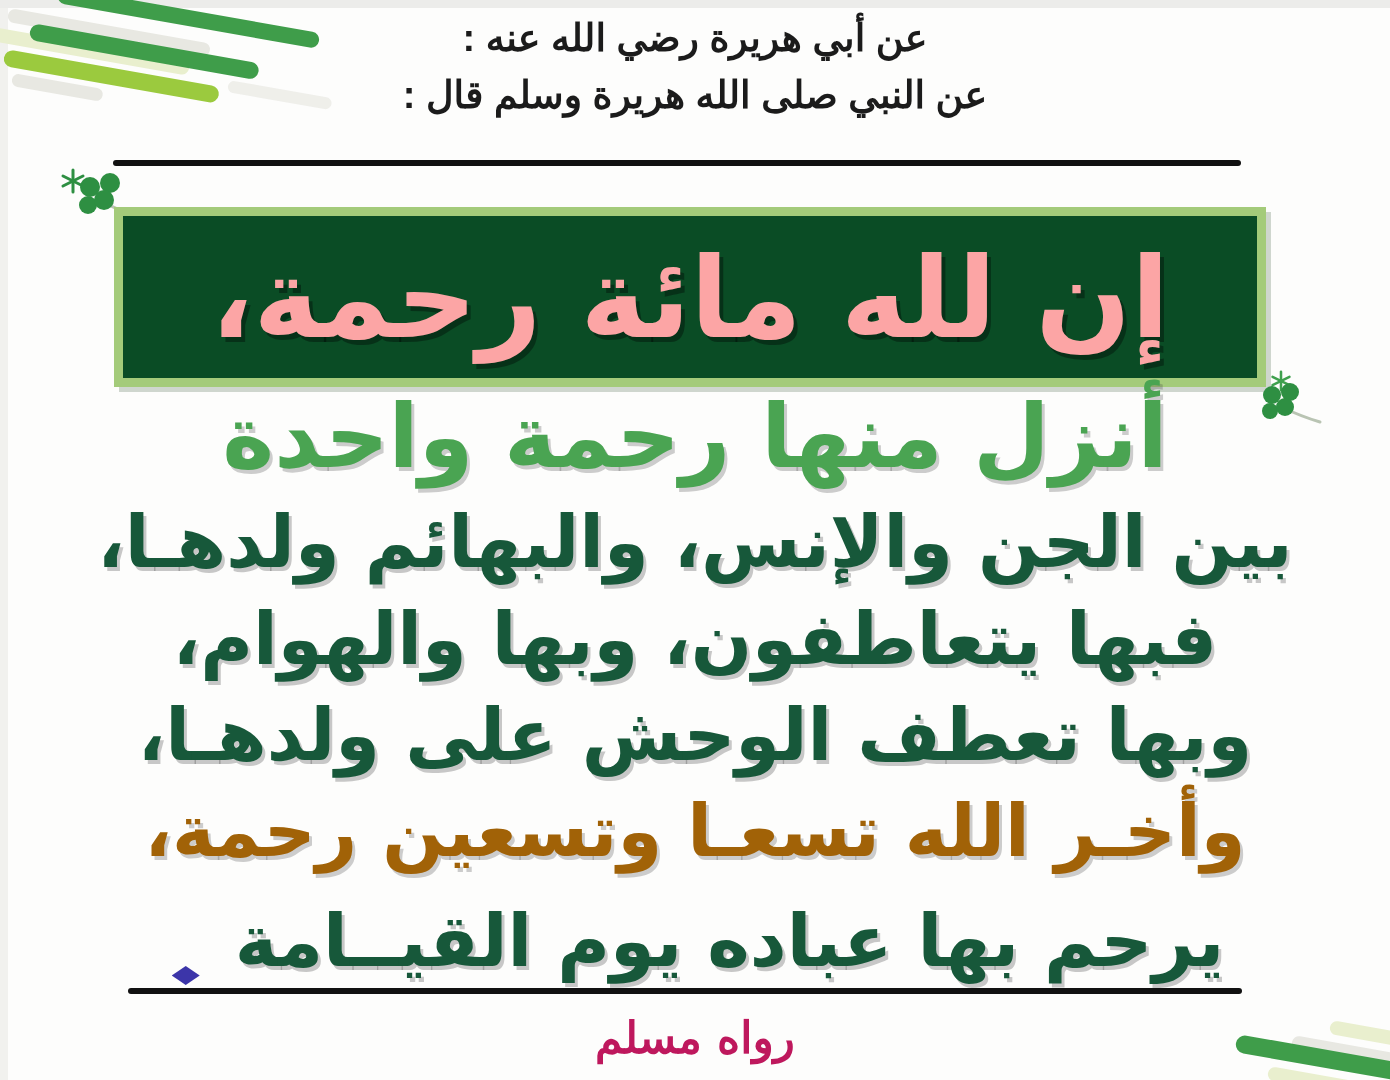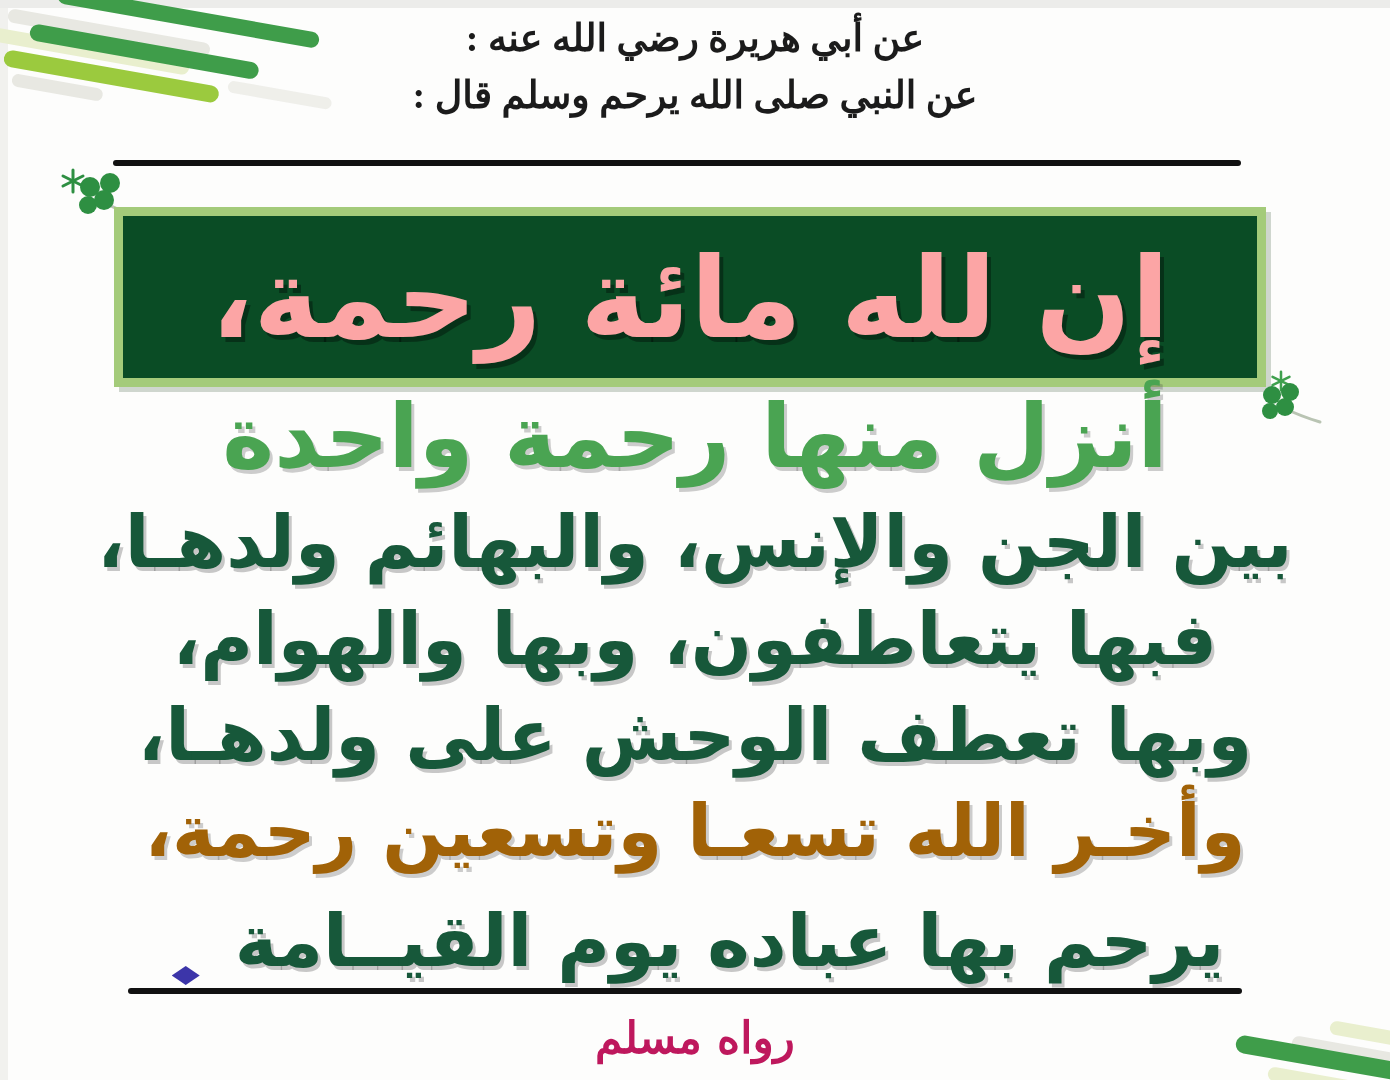--- a/index.html
+++ b/index.html
@@ -18,21 +18,21 @@
   .stripe.cream{background:#e9efce;}
   .stripe.gray{background:#e8e8e2;}
 
   
   .rule{position:absolute;height:6px;background:#111;border-radius:3px;}
 
   
   .attribution{
     position:absolute;top:10px;left:0;right:0;
     text-align:center;direction:rtl;
-    font-family:Liberation Serif, serif;
+    font-family:Liberation Sans, sans-serif;
     font-weight:700;color:#1b1b1b;
     font-size:38px;line-height:57px;
   }
   
   .banner{
     position:absolute;left:114px;top:207px;width:1152px;height:180px;
     background:#0a4c25;
     border:9px solid #a4cb7a;
     box-sizing:border-box;
     box-shadow:5px 5px 0 rgba(120,140,120,0.35);
@@ -84,21 +84,21 @@
 
   <div>
     <div class="stripe cream" style="left:1330px;top:1020px;width:130px;height:14px;"></div>
     <div class="stripe gray" style="left:1292px;top:1035px;width:160px;height:14px;"></div>
     <div class="stripe green" style="left:1236px;top:1034px;width:210px;height:18px;"></div>
     <div class="stripe cream" style="left:1268px;top:1066px;width:115px;height:14px;"></div>
   </div>
 
   <div class="attribution">
     <div>عن أبي هريرة رضي الله عنه :</div>
-    <div>عن النبي صلى الله يرحم وسلم قال :</div>
+    <div>عن النبي صلى الله هريرة وسلم قال :</div>
   </div>
 
   <div class="rule" style="left:113px;top:160px;width:1128px;"></div>
 
   <svg class="decor" style="left:60px;top:168px;" width="26" height="26" viewBox="0 0 26 26">
     <g stroke="#2e8f42" stroke-width="3" stroke-linecap="round">
       <line x1="13" y1="2" x2="13" y2="24"></line>
         <line x1="3" y1="8" x2="23" y2="18"></line>
         <line x1="23" y1="8" x2="3" y2="18"></line>
     </g>

